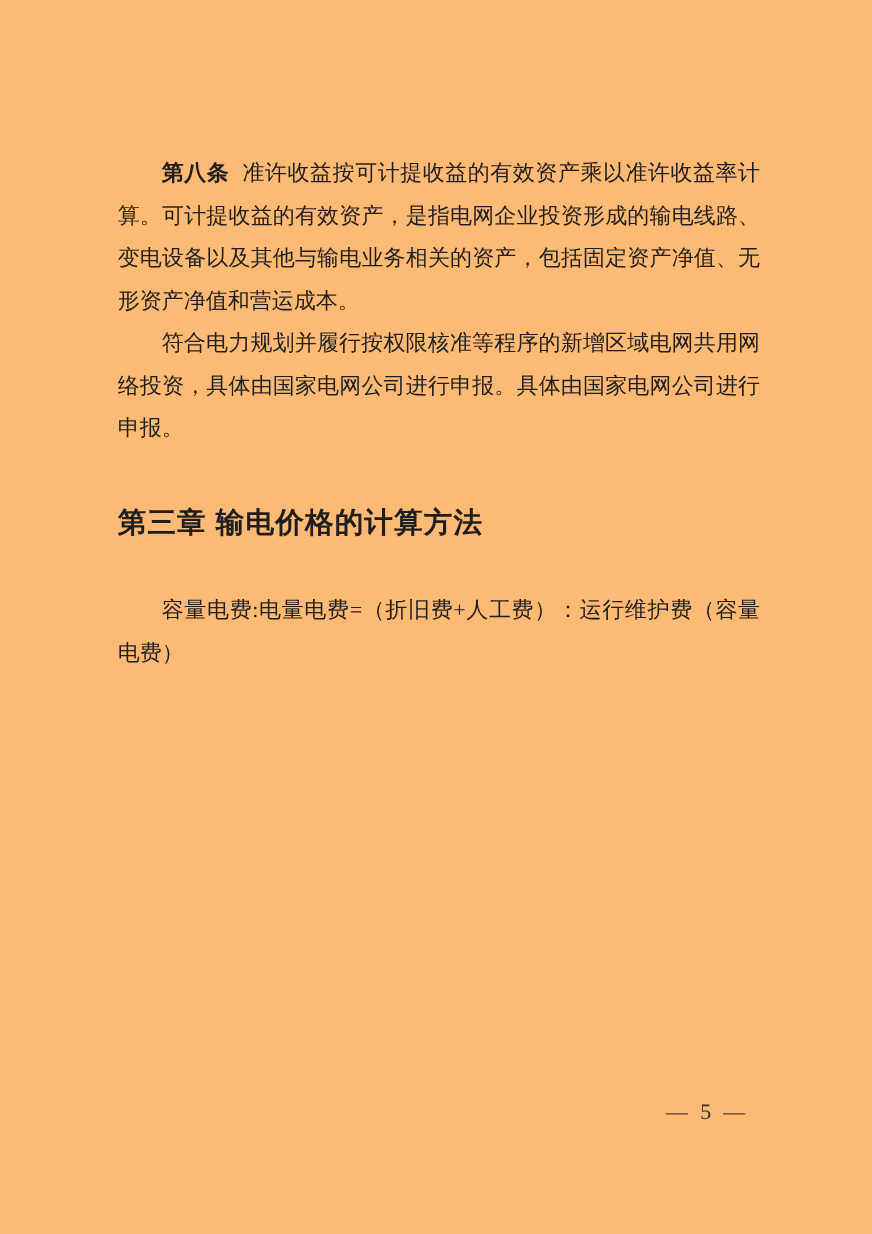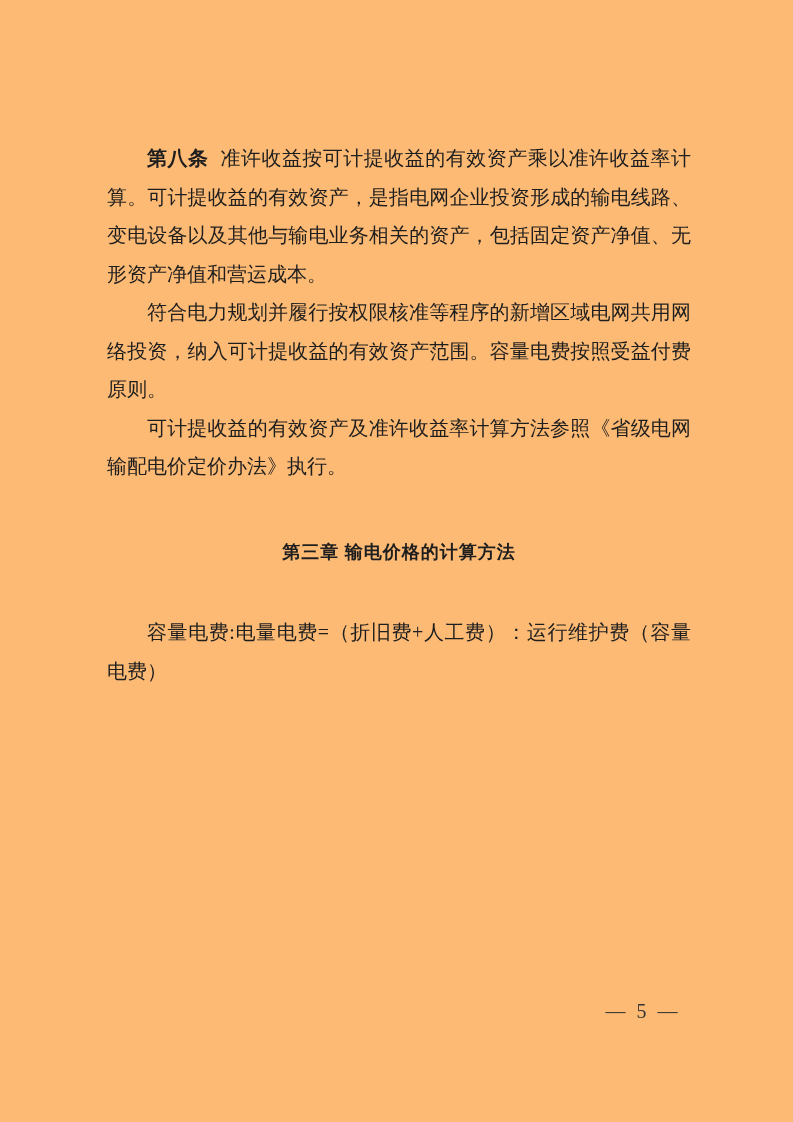--- a/index.html
+++ b/index.html
@@ -35,42 +35,41 @@
     text-indent: 2em;
   }
   .lead {
     font-weight: bold;
     font-family: "Liberation Sans", "DejaVu Sans", sans-serif;
     margin-right: 12px;
   }
   .chapter-heading {
     margin: 47px 0 42px 0;
     text-indent: 0;
-    text-align: center;
+    text-align: left;
     font-weight: bold;
-    font-family: Liberation Serif, serif;
-    font-size: 18px;
+    font-family: Liberation Sans, sans-serif;
+    font-size: 26px;
     letter-spacing: 1px;
   }
   .page-number {
     position: absolute;
     top: 1000px;
     left: 573px;
     width: 140px;
     text-align: center;
     font-size: 20px;
     letter-spacing: 3px;
     color: #333333;
   }
 </style>
 </head>
 <body>
 
 <div class="page">
   <div class="body-text" id="document-body">
       <p class="para"><b class="lead">第八条</b>准许收益按可计提收益的有效资产乘以准许收益率计算。可计提收益的有效资产，是指电网企业投资形成的输电线路、变电设备以及其他与输电业务相关的资产，包括固定资产净值、无形资产净值和营运成本。</p>
-      <p class="para">符合电力规划并履行按权限核准等程序的新增区域电网共用网络投资，纳入可计提收益的有效资产范围。容量电费按照受益付费原则。</p>
-      <p class="para">可计提收益的有效资产及准许收益率计算方法参照《省级电网输配电价定价办法》执行。</p>
+      <p class="para">符合电力规划并履行按权限核准等程序的新增区域电网共用网络投资，具体由国家电网公司进行申报。具体由国家电网公司进行申报。</p>
       <p class="chapter-heading">第三章 输电价格的计算方法</p>
       <p class="para">容量电费:电量电费=（折旧费+人工费）：运行维护费（容量电费）</p>
     </div>
   <div class="page-number">— 5 —</div>
 </div>
 
 </body></html>

